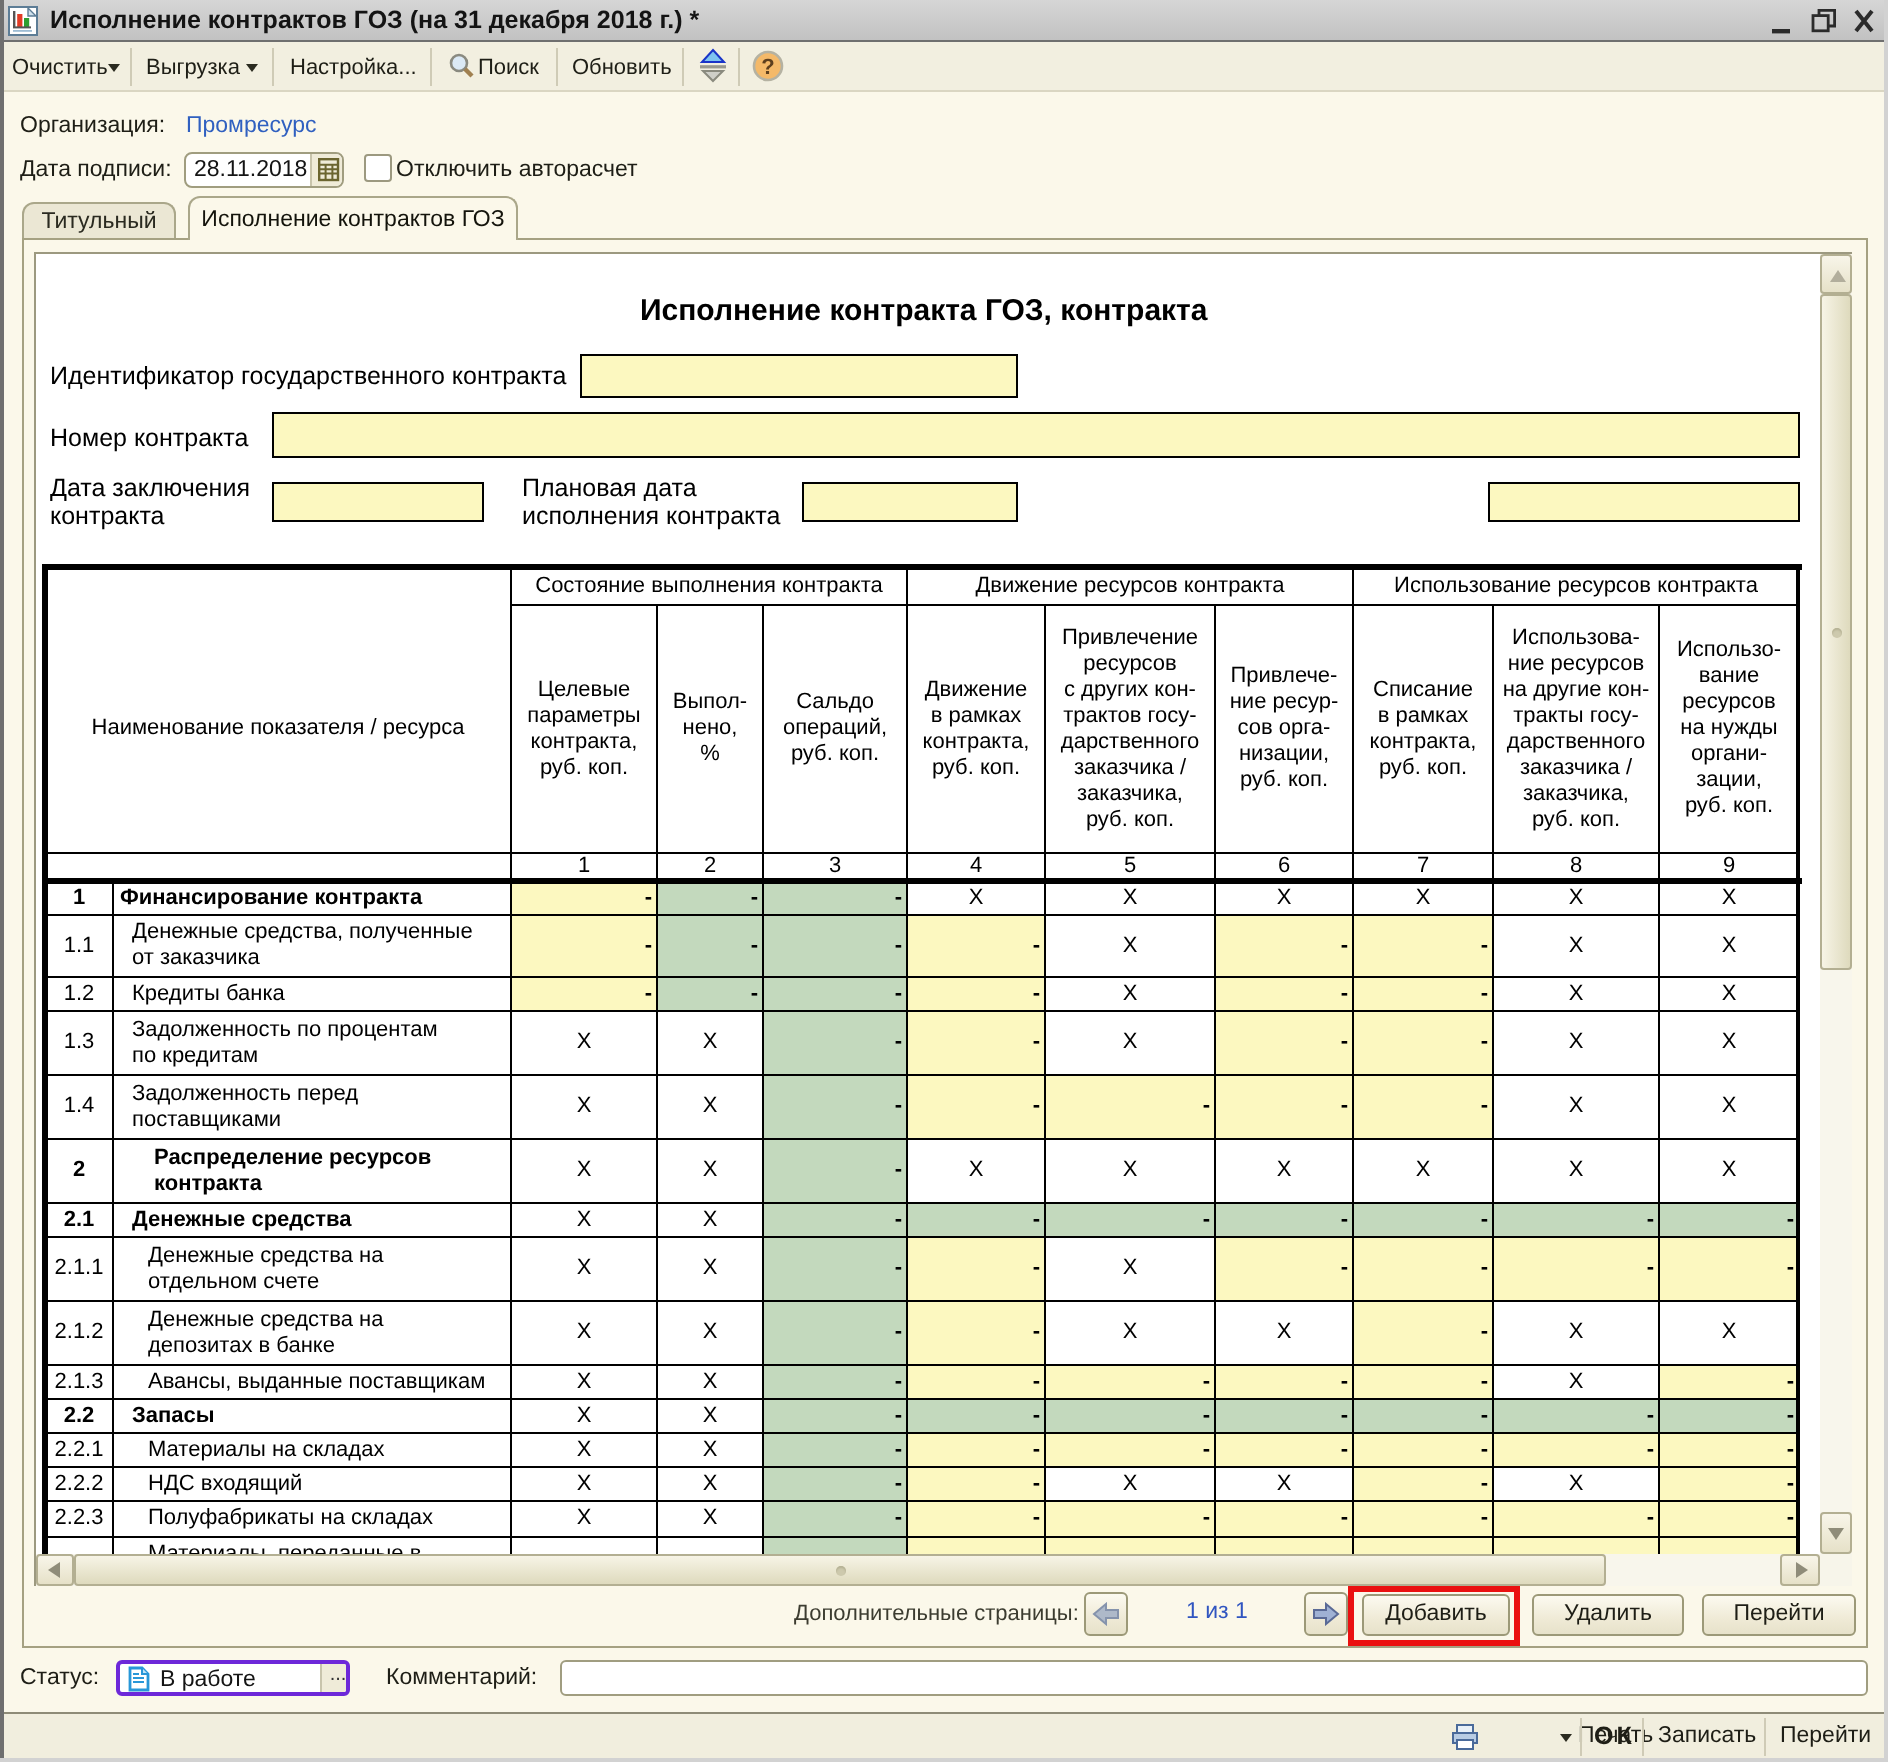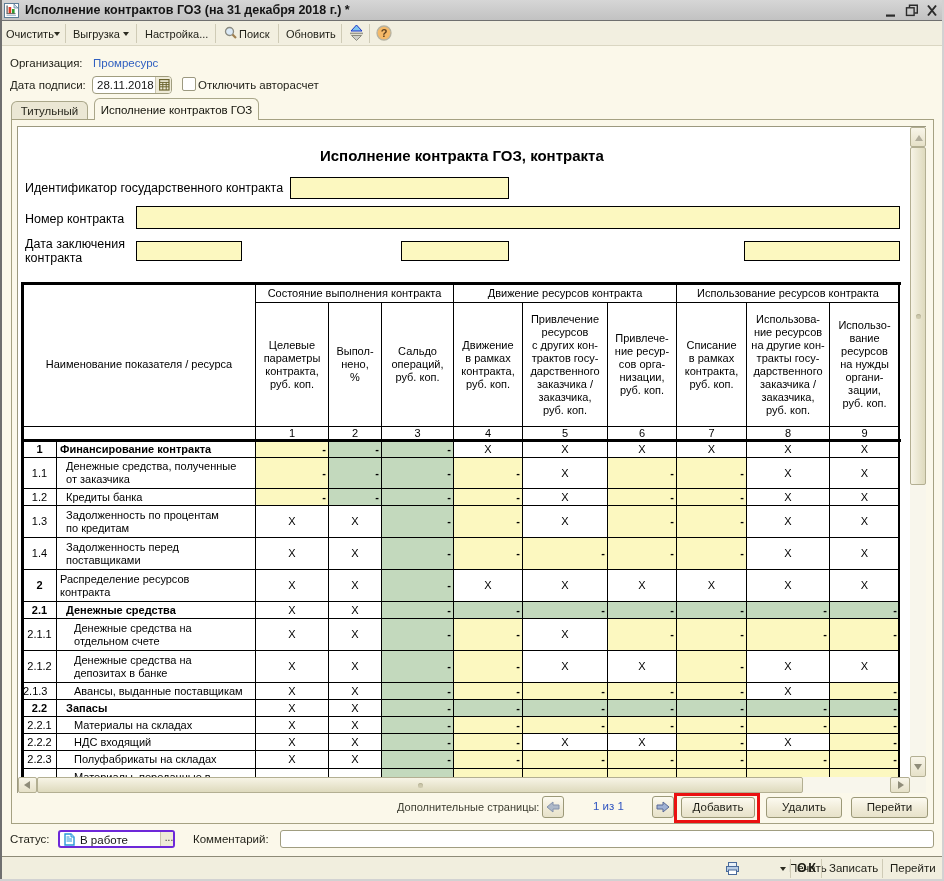--- a/index.html
+++ b/index.html
@@ -85,20 +85,21 @@
 
 <div class="abs" style="left:18px;top:127px;width:892px;height:650px;background:#ffffff;overflow:hidden;" id="sheet">
 
   <div class="abs" style="left:7px;top:54px;font-size:12.5px;color:#000;white-space:nowrap;">Идентификатор государственного контракта</div>
   <div class="abs" style="left:302px;top:20px;width:310px;font-size:15px;font-weight:bold;color:#000;white-space:nowrap;">Исполнение контракта ГОЗ, контракта</div>
   <div class="abs" style="left:272px;top:50px;width:219px;height:22px;background:#fcf8c0;border:1px solid #000;"></div>
   <div class="abs" style="left:7px;top:85px;font-size:12.5px;color:#000;white-space:nowrap;">Номер контракта</div>
   <div class="abs" style="left:118px;top:79px;width:764px;height:23px;background:#fcf8c0;border:1px solid #000;"></div>
   <div class="abs" style="left:7px;top:110px;font-size:12.5px;color:#000;line-height:14px;white-space:nowrap;">Дата заключения<br>контракта</div>
   <div class="abs" style="left:118px;top:114px;width:106px;height:20px;background:#fcf8c0;border:1px solid #000;"></div>
+  <div class="abs" style="left:243px;top:110px;font-size:12.5px;color:#000;line-height:14px;white-space:nowrap;">Плановая дата<br>исполнения контракта</div>
   <div class="abs" style="left:383px;top:114px;width:108px;height:20px;background:#fcf8c0;border:1px solid #000;"></div>
   <div class="abs" style="left:726px;top:114px;width:156px;height:20px;background:#fcf8c0;border:1px solid #000;"></div>
 
   <div class="abs" style="left:4px;top:156px;">
     <table id="t">
         <colgroup>
           <col style="width:34px">
           <col style="width:199px">
           <col style="width:73px">
           <col style="width:53px">
@@ -200,21 +201,21 @@
             <td class="gc">-</td>
             <td class="yc">-</td>
             <td class="yc">-</td>
             <td class="yc">-</td>
             <td class="yc">-</td>
             <td class="xc">X</td>
             <td class="xc">X</td>
           </tr>
           <tr style="height:32px">
             <td style="text-align:center;font-weight:bold">2</td>
-            <td style="padding-left:3px;font-weight:normal">Распределение ресурсов<br>контракта</td>
+            <td style="padding-left:20px;font-weight:bold">Распределение ресурсов<br>контракта</td>
             <td class="xc">X</td>
             <td class="xc">X</td>
             <td class="gc">-</td>
             <td class="xc">X</td>
             <td class="xc">X</td>
             <td class="xc">X</td>
             <td class="xc">X</td>
             <td class="xc">X</td>
             <td class="xc">X</td>
           </tr>
@@ -251,21 +252,21 @@
             <td class="xc">X</td>
             <td class="gc">-</td>
             <td class="yc">-</td>
             <td class="xc">X</td>
             <td class="xc">X</td>
             <td class="yc">-</td>
             <td class="xc">X</td>
             <td class="xc">X</td>
           </tr>
           <tr style="height:17px">
-            <td style="">2.1.3</td>
+            <td style="text-align:center">2.1.3</td>
             <td style="padding-left:17px">Авансы, выданные поставщикам</td>
             <td class="xc">X</td>
             <td class="xc">X</td>
             <td class="gc">-</td>
             <td class="yc">-</td>
             <td class="yc">-</td>
             <td class="yc">-</td>
             <td class="yc">-</td>
             <td class="xc">X</td>
             <td class="yc">-</td>

